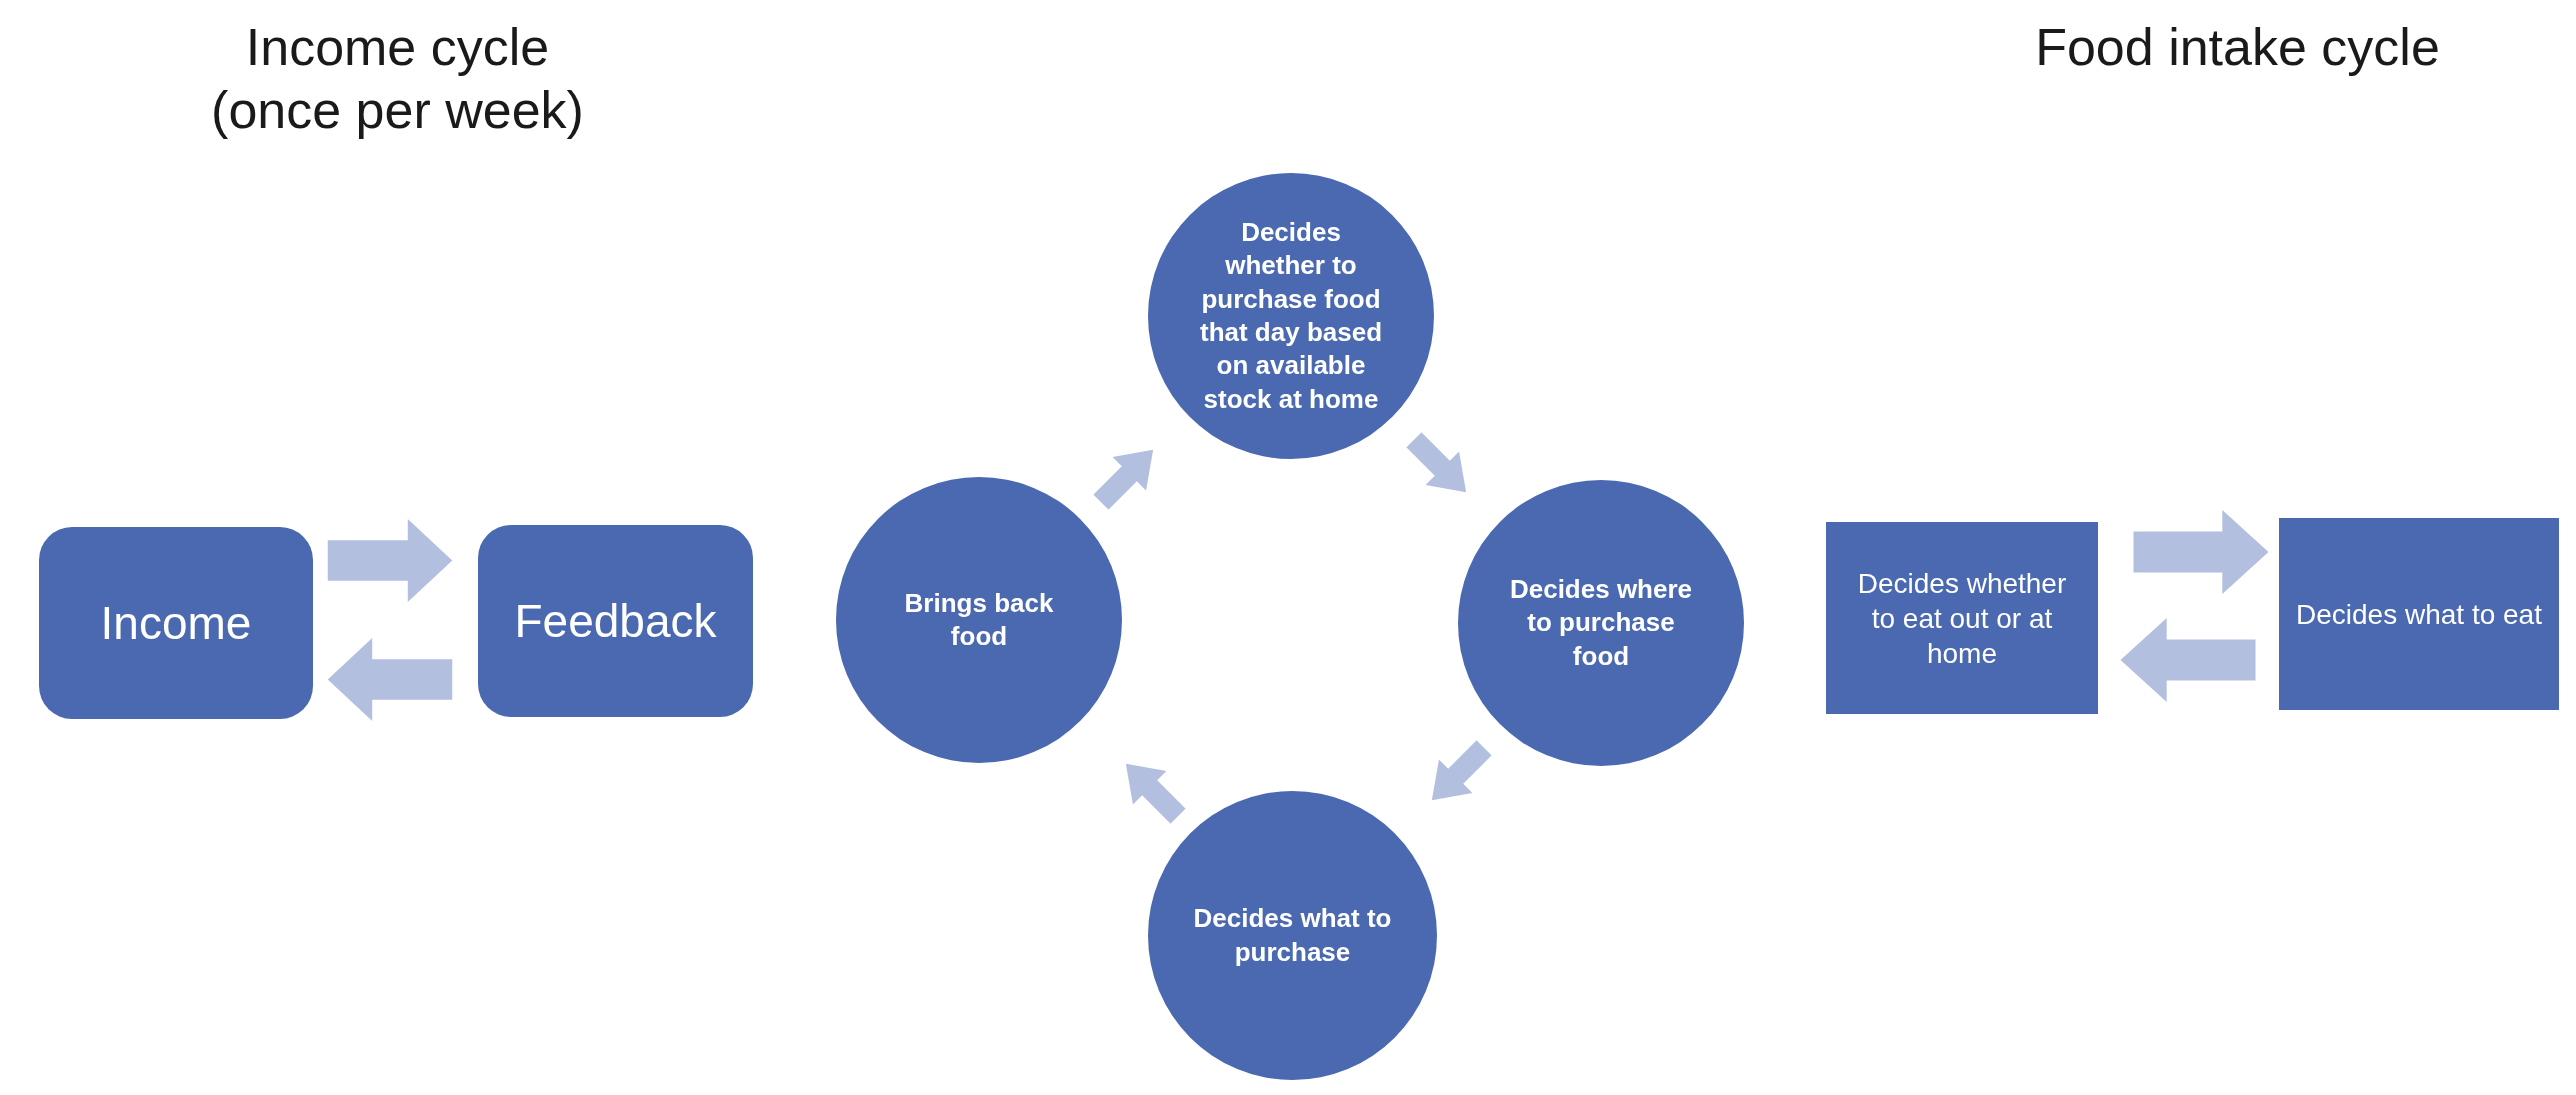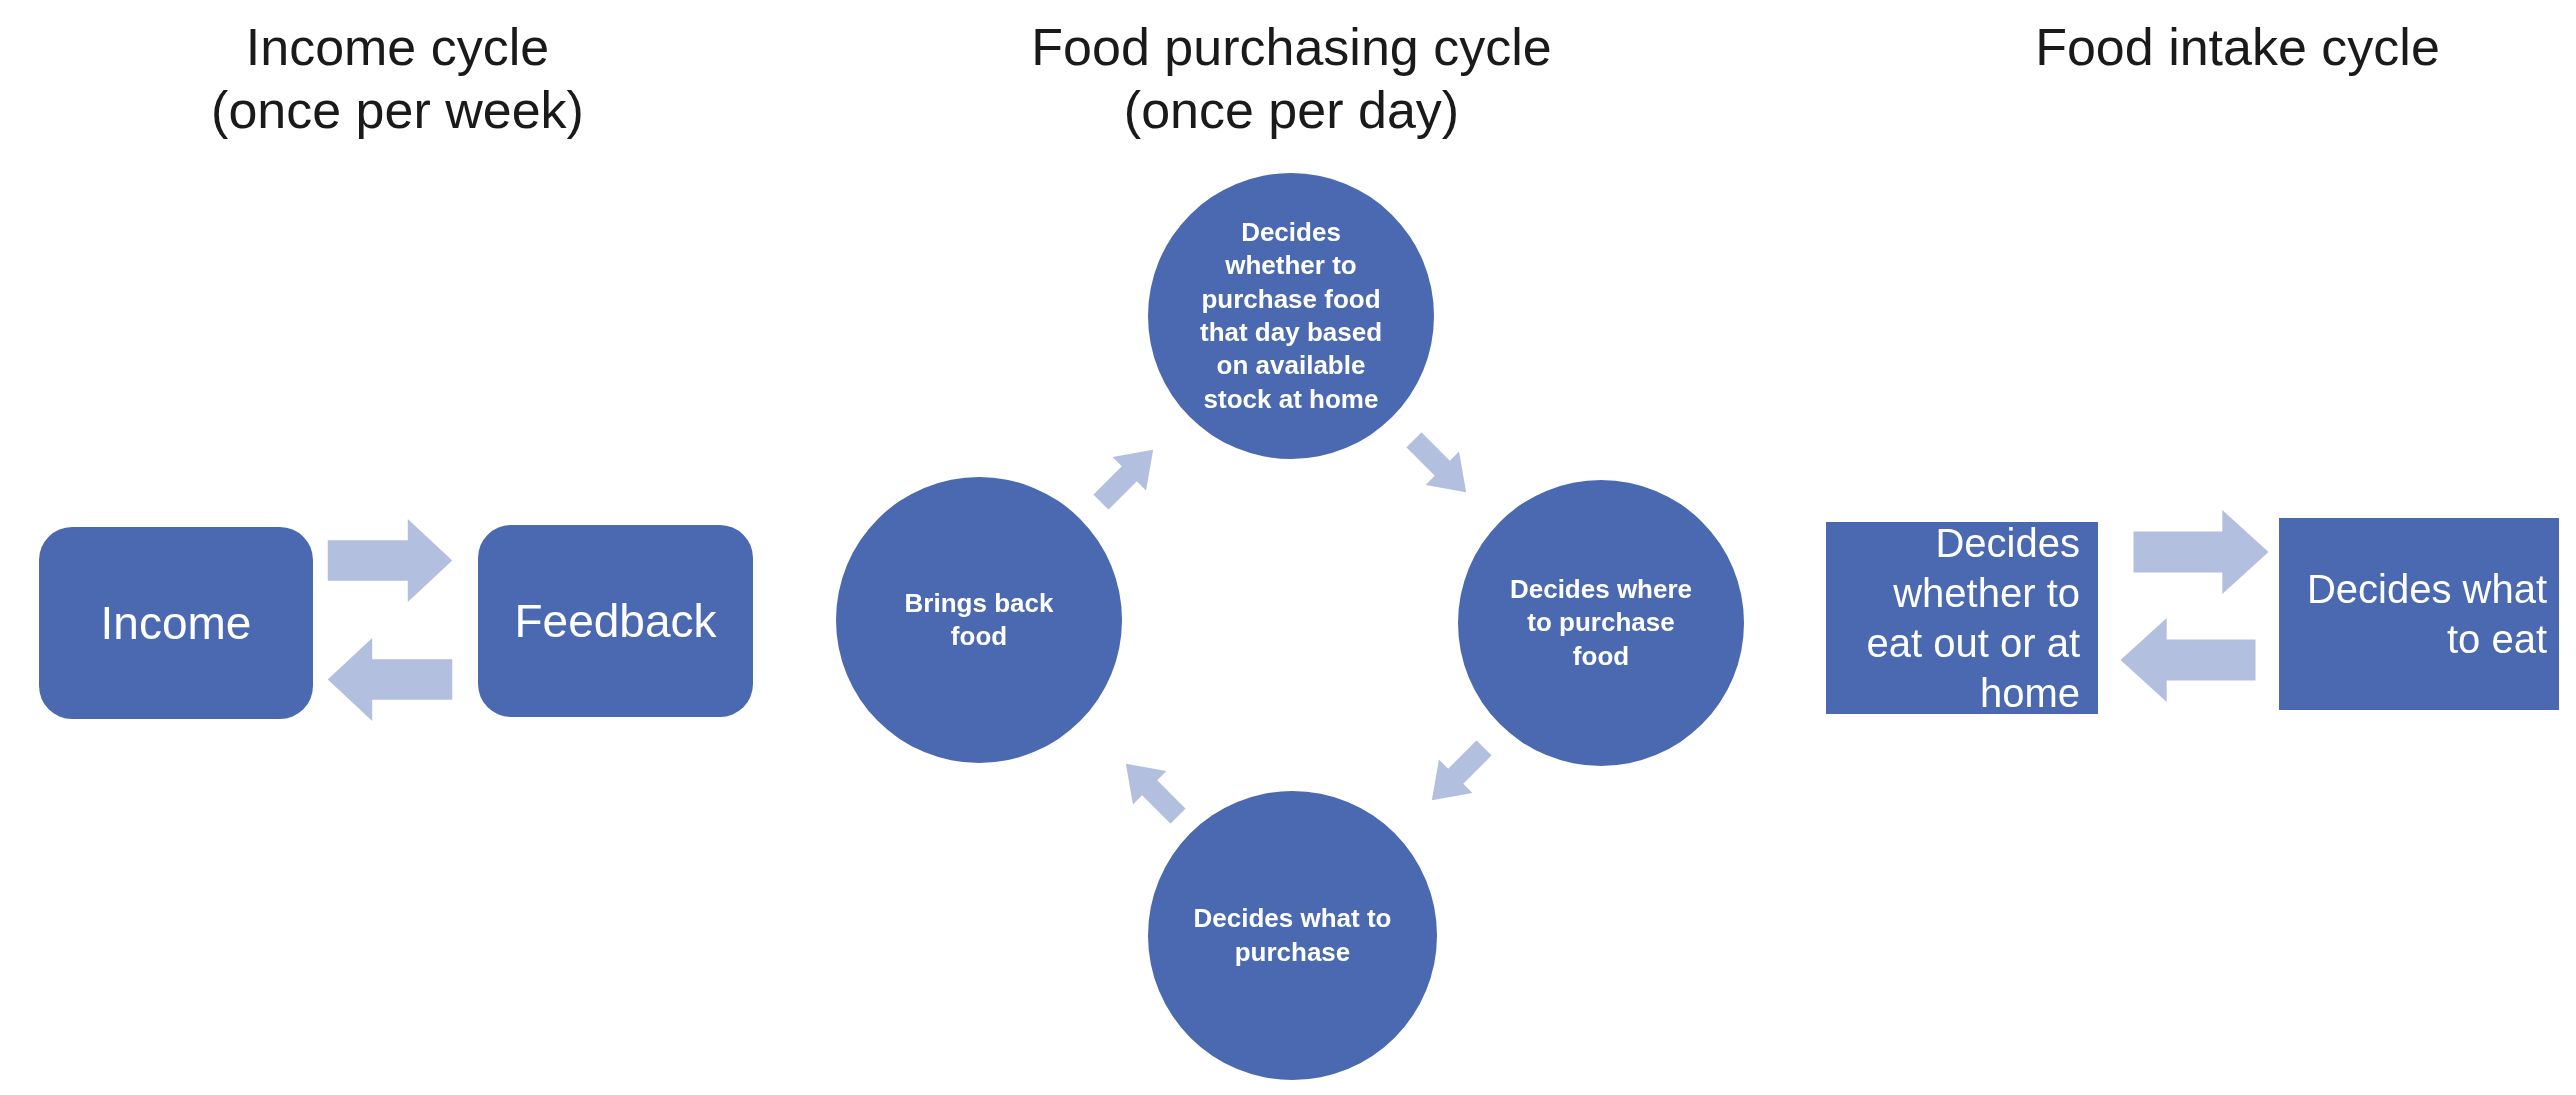--- a/index.html
+++ b/index.html
@@ -27,44 +27,40 @@
     display:flex;
     align-items:center;
     justify-content:center;
     text-align:center;
   }
   .rounded{border-radius:33px;}
   .circle{border-radius:50%;}
   .node-label{display:block;}
   .big-label{font-size:46px;font-weight:400;}
   .circle-label{font-size:26px;font-weight:600;line-height:1.28;}
-  .sq-label{font-size:40px;font-weight:400;line-height:1.25;text-align:right;}
+  .sq-label{font-size:28px;font-weight:400;line-height:1.25;}
   .arrow{position:absolute;}
   .arrow svg{display:block;width:100%;height:100%;}
   .arrow polygon{fill:#b3bfdf;}
   .flip{transform:scaleX(-1);}
   .rot45{transform:rotate(45deg);}
   .rot-45{transform:rotate(-45deg);}
   .rot135{transform:rotate(135deg);}
   .rot-135{transform:rotate(-135deg);}
 </style>
 </head>
 <body>
 
 <div id="stage">
 
   <div class="title" style="left:100px;top:15.5px;">
     <div>Income cycle</div>
     <div>(once per week)</div>
   </div>
 
-  <div class="title" style="left:994px;top:15.5px;">
-    <div>Food purchasing cycle</div>
-    <div>(once per day)</div>
-  </div>
 
   <div class="title" style="left:1940px;top:15.5px;">
     <div>Food intake cycle</div>
   </div>
 
   <div class="shape rounded" style="left:39px;top:527px;width:274px;height:192px;">
     <span class="node-label big-label">Income</span>
   </div>
 
   <div class="shape rounded" style="left:478px;top:525px;width:275px;height:192px;">

